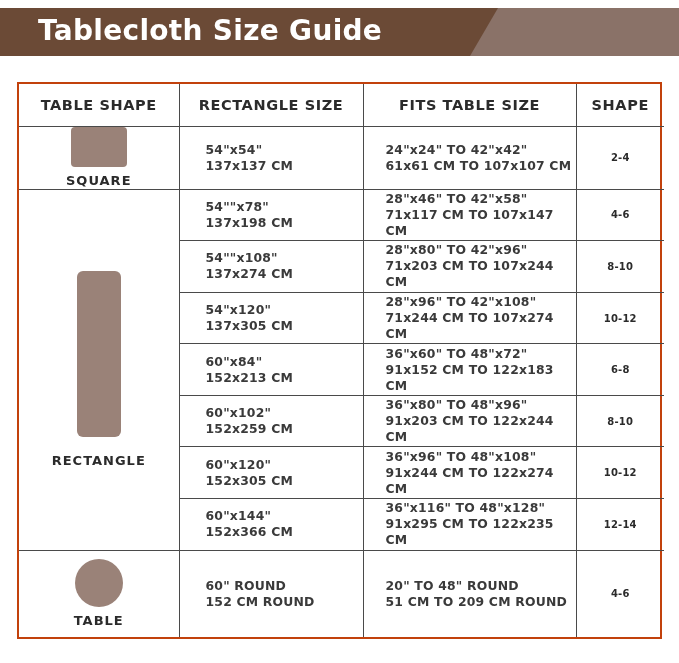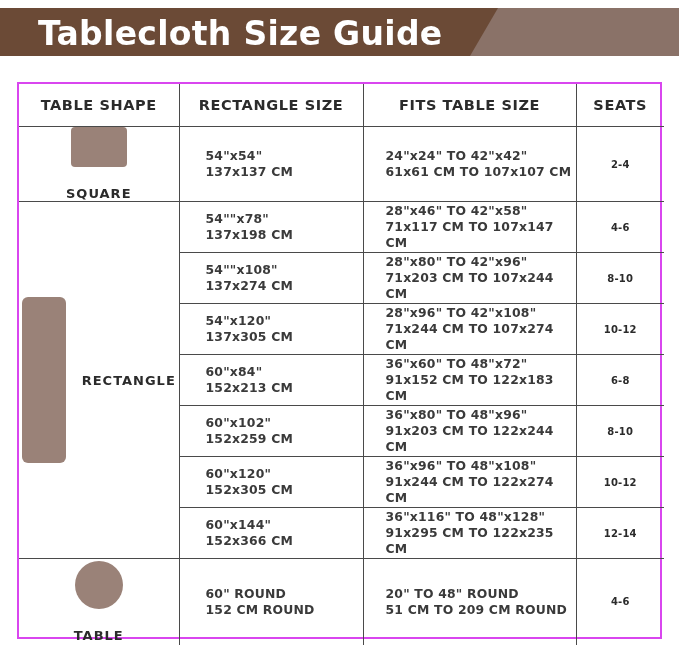--- a/index.html
+++ b/index.html
@@ -51,35 +51,35 @@
     width: 0;
     height: 0;
     border-top: 48px solid #6b4a36;
     border-right: 28px solid transparent;
   }
   .header-title {
     position: absolute;
     left: 38px;
     top: 14px;
     color: #ffffff;
-    font-size: 33px;
+    font-size: 28px;
     font-weight: bold;
     letter-spacing: 0.3px;
     font-family: "DejaVu Sans", sans-serif;
     white-space: nowrap;
   }
 
   
   .table-wrap {
     position: absolute;
     left: 17px;
     top: 82px;
     width: 645px;
     height: 557px;
-    border: 2px solid #d946ef;
+    border: 2px solid #c2410c;
     box-sizing: border-box;
     background: #ffffff;
   }
   table.size-guide {
     width: 100%;
     height: 100%;
     border-collapse: collapse;
     table-layout: fixed;
   }
   table.size-guide td,
@@ -136,21 +136,21 @@
   }
 
   .shape-cell {
     position: relative;
   }
   .shape-inner {
     display: flex;
     flex-direction: column;
     align-items: center;
     justify-content: center;
-    gap: 19px;
+    gap: 6px;
   }
   .shape-label {
     font-size: 13px;
     font-weight: bold;
     letter-spacing: 1px;
     color: #2b2b2b;
   }
   .sq-glyph {
     width: 56px;
     height: 40px;
@@ -164,21 +164,21 @@
     border-radius: 6px;
   }
   .round-glyph {
     width: 48px;
     height: 48px;
     background: #9a8278;
     border-radius: 50%;
   }
   .rect-shape-inner {
     display: flex;
-    flex-direction: row;
+    flex-direction: column;
     align-items: center;
     justify-content: center;
     gap: 16px;
     height: 100%;
   }
   .row-h { height: 51px; }
   .row-square { height: 62px; }
   .row-round { height: 86px; }
 </style>
 </head>
@@ -198,21 +198,21 @@
         <col class="col-shape">
         <col class="col-size">
         <col class="col-fits">
         <col class="col-seats">
       </colgroup>
       <thead>
         <tr>
           <th>TABLE SHAPE</th>
           <th>RECTANGLE SIZE</th>
           <th>FITS TABLE SIZE</th>
-          <th>SEATS</th>
+          <th>SHAPE</th>
         </tr>
       </thead>
       <tbody>
 
         <tr class="row-square">
           <td class="shape-cell" rowspan="1">
             <div class="shape-inner">
               <div class="sq-glyph"></div>
               <div class="shape-label">SQUARE</div>
             </div>

